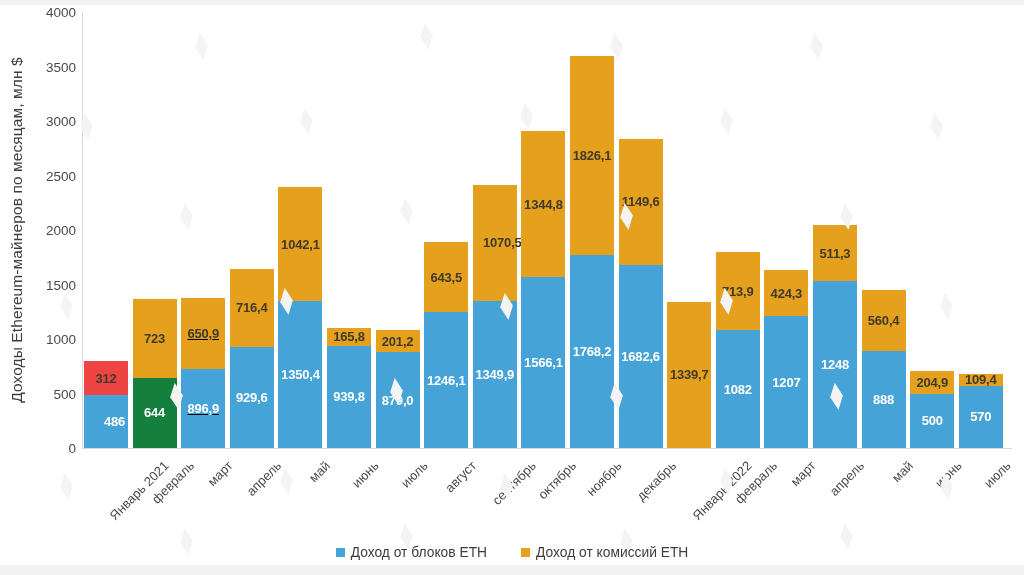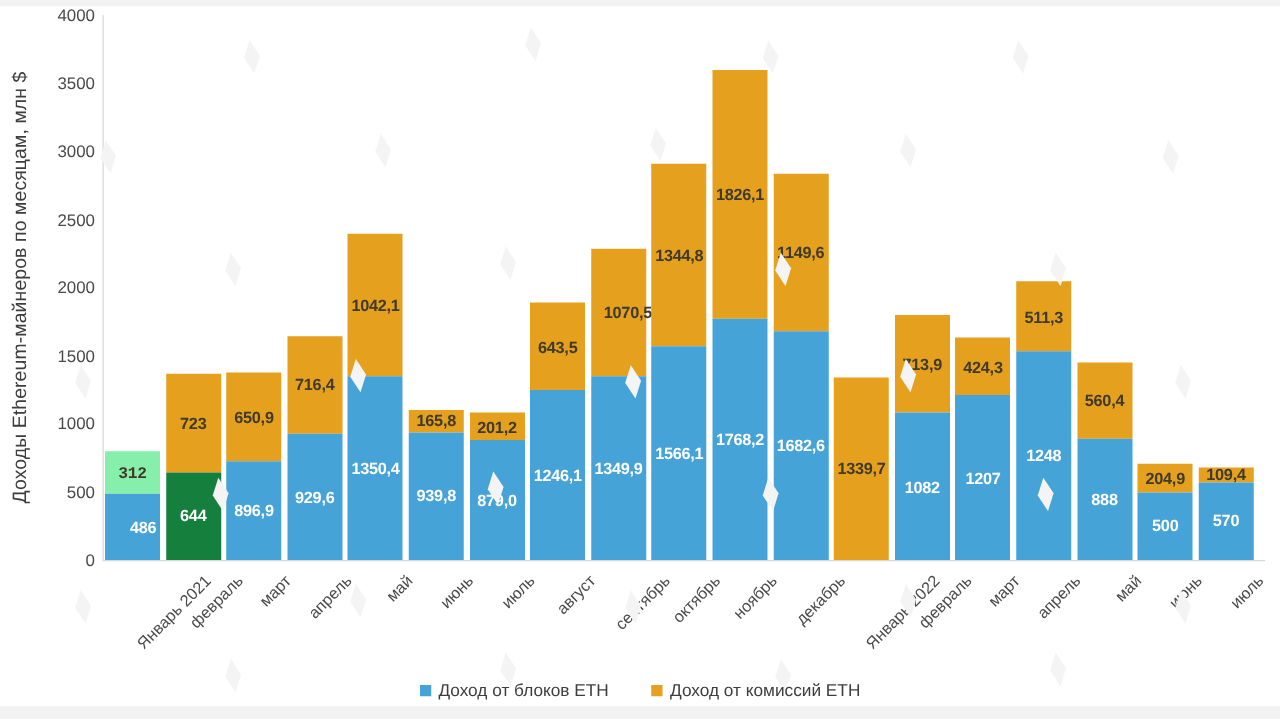--- a/index.html
+++ b/index.html
@@ -258,36 +258,36 @@
         <div class="y-tick" style="top: 230px;">2000</div>
         <div class="y-tick" style="top: 284.5px;">1500</div>
         <div class="y-tick" style="top: 339px;">1000</div>
         <div class="y-tick" style="top: 393.5px;">500</div>
         <div class="y-tick" style="top: 448px;">0</div>
       </div>
     <div class="axis-line-y"></div>
     <div class="axis-line-x"></div>
     <div class="bars" id="bars">
         <div class="bar-group" style="left: 0px; width: 44px;">
-          <div class="seg seg-fee" style="height: 34.008px; background: #86efac; font-family: Liberation Mono, monospace;">
+          <div class="seg seg-fee" style="height: 34.008px; background: #ef4444;">
             <span class="seg-label">312</span>
           </div>
           <div class="seg seg-block" style="height: 52.974px; background: rgb(70, 163, 216); padding-left: 17px;">
             <span class="seg-label">486</span>
           </div>
         </div>
         <div class="bar-group" style="left: 48.6px; width: 44px;">
           <div class="seg seg-fee" style="height: 78.807px; background: rgb(229, 160, 30);">
             <span class="seg-label">723</span>
           </div>
           <div class="seg seg-block" style="height: 70.196px; background: #15803d;">
             <span class="seg-label">644</span>
           </div>
         </div>
-        <div class="bar-group" style="left: 97.2px; width: 44px;">
+        <div class="bar-group" style="left: 97.2px; width: 44px; text-decoration: underline;">
           <div class="seg seg-fee" style="height: 70.9481px; background: rgb(229, 160, 30);">
             <span class="seg-label">650,9</span>
           </div>
           <div class="seg seg-block" style="height: 79.2975px; background: rgb(70, 163, 216);">
             <span class="seg-label">896,9</span>
           </div>
         </div>
         <div class="bar-group" style="left: 145.8px; width: 44px;">
           <div class="seg seg-fee" style="height: 78.0876px; background: rgb(229, 160, 30);">
             <span class="seg-label">716,4</span>
@@ -322,21 +322,21 @@
         </div>
         <div class="bar-group" style="left: 340.2px; width: 44px;">
           <div class="seg seg-fee" style="height: 70.1415px; background: rgb(229, 160, 30);">
             <span class="seg-label">643,5</span>
           </div>
           <div class="seg seg-block" style="height: 135.825px; background: rgb(70, 163, 216);">
             <span class="seg-label">1246,1</span>
           </div>
         </div>
         <div class="bar-group" style="left: 388.8px; width: 44px;">
-          <div class="seg seg-fee" style="height: 102px; background: rgb(229, 160, 30); padding-left: 15px;">
+          <div class="seg seg-fee" style="height: 116px; background: rgb(229, 160, 30); padding-left: 15px;">
             <span class="seg-label">1070,5</span>
           </div>
           <div class="seg seg-block" style="height: 147.139px; background: rgb(70, 163, 216);">
             <span class="seg-label">1349,9</span>
           </div>
         </div>
         <div class="bar-group" style="left: 437.4px; width: 44px;">
           <div class="seg seg-fee" style="height: 146.583px; background: rgb(229, 160, 30); text-align: right;">
             <span class="seg-label">1344,8</span>
           </div>

